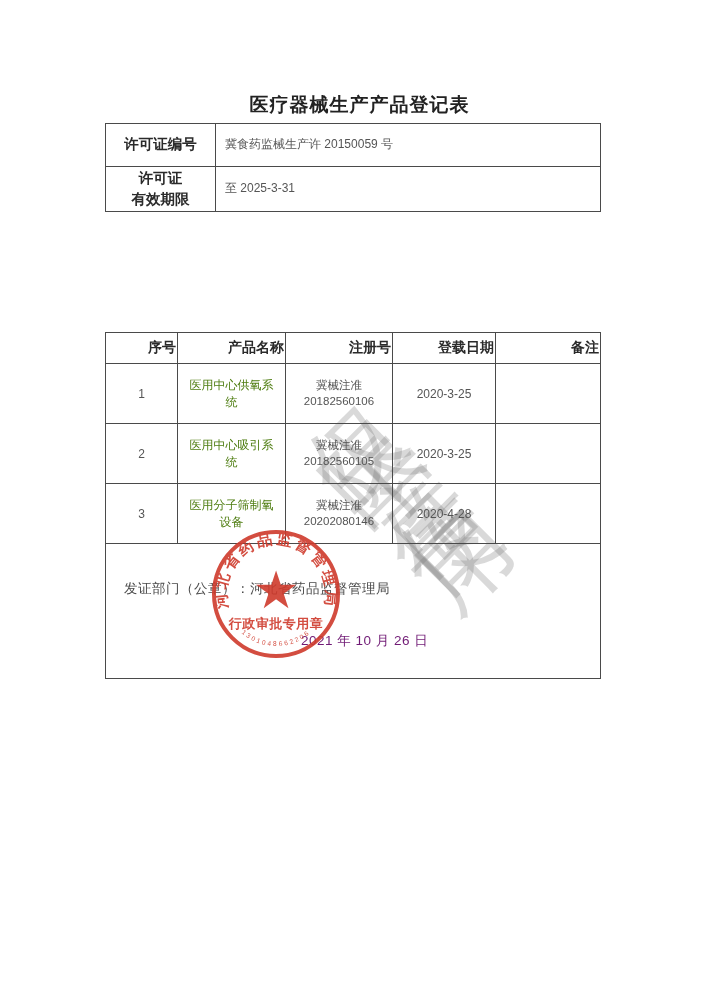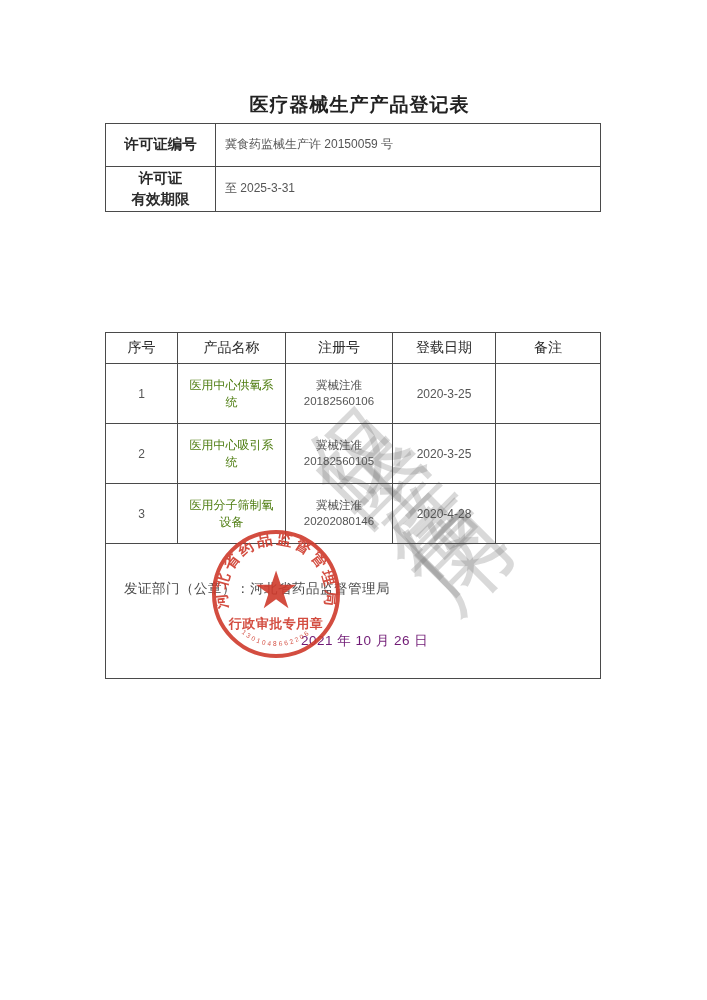--- a/index.html
+++ b/index.html
@@ -27,22 +27,22 @@
     font-size:14.5px; font-weight:bold; color:#2a2a2a; line-height:1.45;
   }
   .info-table .val {
     padding:4px 9px; font-size:12px; color:#555; vertical-align:middle; line-height:1.6;
   }
   .product-table { position:absolute; left:105px; top:332px; width:495px; }
   .product-table .band {
     text-align:center; font-size:14px; font-weight:bold; color:#2a2a2a; height:24px;
   }
   .product-table th {
-    border:1px solid #4a4a4a; font-size:14px; font-weight:normal; color:#2a2a2a;
-    text-align:center; height:28px;margin-top:24px;
+    border:1px solid #4a4a4a; font-size:14px; font-weight:bold; color:#2a2a2a;
+    text-align:right; height:28px;margin-top:24px;
   }
   .product-table .c-no   { text-align:center; font-size:12px; color:#555; }
   .product-table .c-name { text-align:center; padding:4px 6px; font-size:12px; color:#4d7c0f; line-height:1.35; }
   .product-table .c-reg  { text-align:center; padding:14px 3px; font-size:11.5px; color:#555; line-height:1.35; }
   .product-table .c-date { text-align:center; font-size:12px; color:#555; }
   .product-table .c-note { font-size:12px; color:#555; }
   .footer-cell { position:relative; height:132px; vertical-align:top; }
   .issuer-line {
     position:absolute; left:18px; top:36px; font-size:13.5px; color:#4a4a4a;
     letter-spacing:0.5px; white-space:nowrap; z-index:1;

